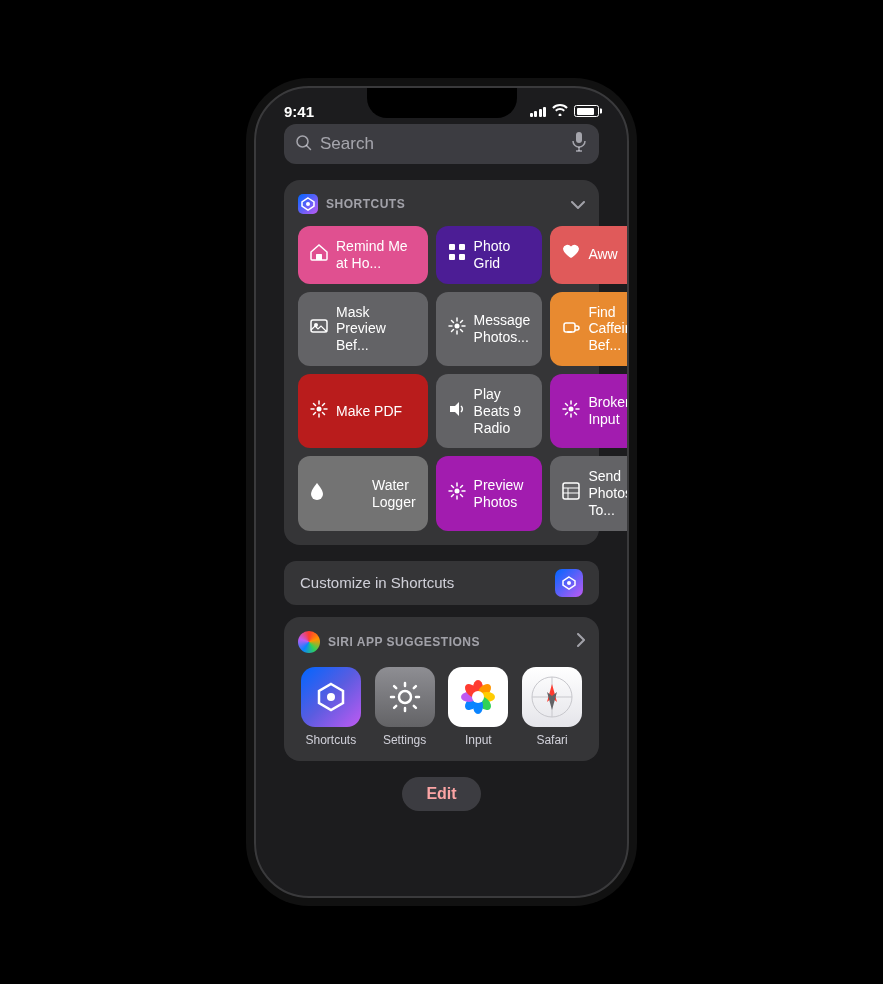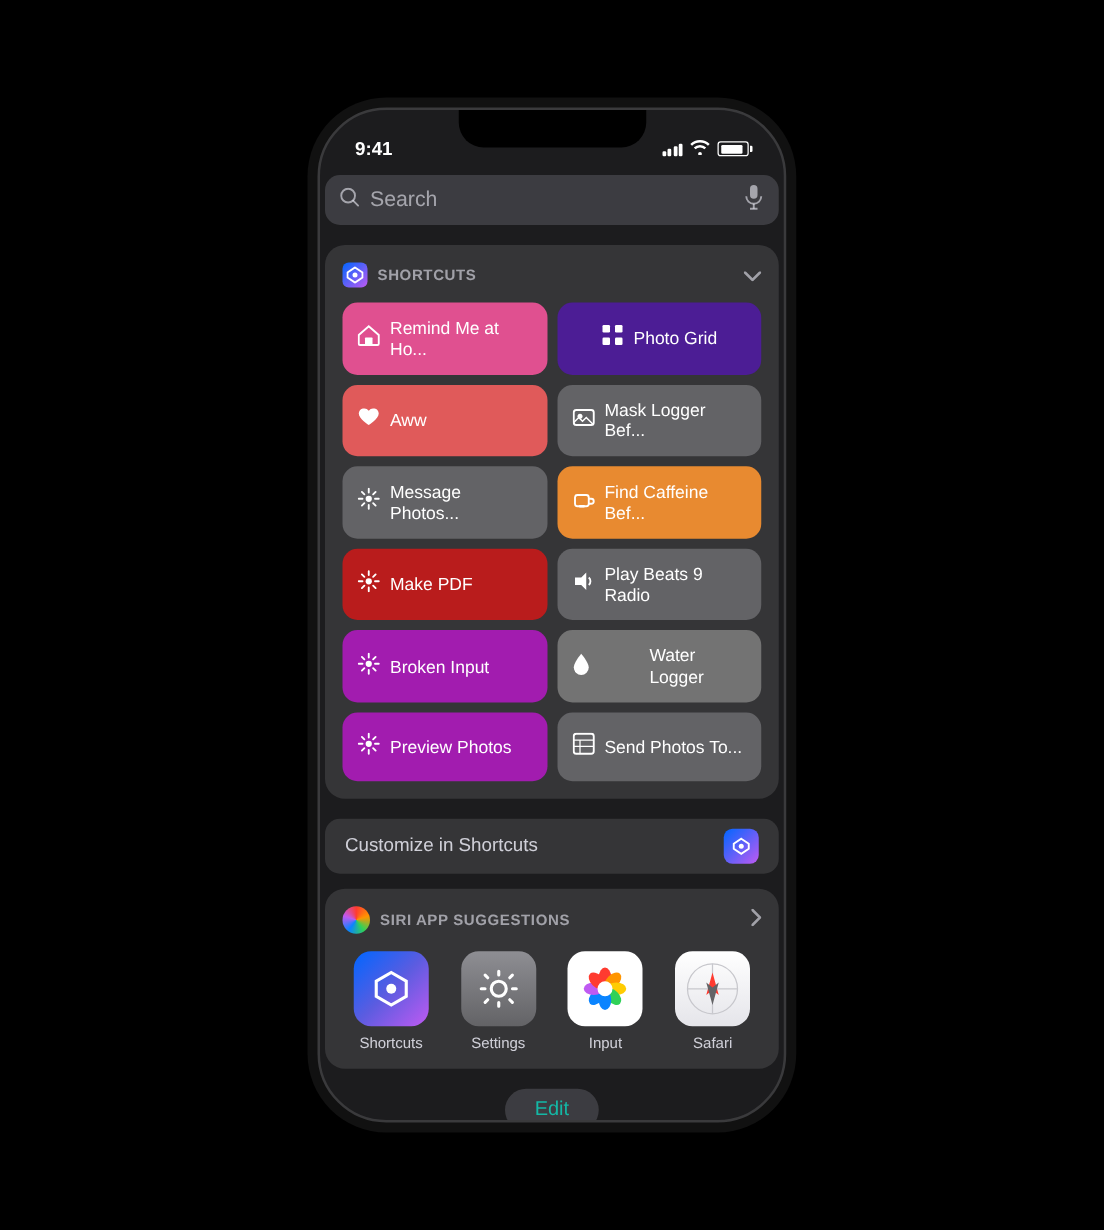--- a/index.html
+++ b/index.html
@@ -32,21 +32,21 @@
       transform: translateX(-50%);
       width: 150px;
       height: 30px;
       background: #000;
       border-radius: 0 0 20px 20px;
       z-index: 100;
     }
 
     
     .status-bar {
-      height: 52px;
+      height: 36px;
       display: flex;
       align-items: center;
       justify-content: space-between;
       padding: 0 28px;
       padding-top: 10px;
       position: relative;
       z-index: 50;
     }
 
     .status-time {
@@ -107,21 +107,21 @@
       background: #fff;
       height: 100%;
       width: 85%;
       border-radius: 1px;
     }
 
     
     .content {
       height: calc(100% - 44px);
       overflow-y: auto;
-      padding: 0 4px 20px;
+      padding: 0 28px 20px;
       scrollbar-width: none;
     }
 
     .content::-webkit-scrollbar { display: none; }
 
     
     .search-bar {
       background: rgba(120, 120, 128, 0.36);
       border-radius: 12px;
       height: 40px;
@@ -190,21 +190,21 @@
     }
 
     .chevron-down {
       color: rgba(235, 235, 245, 0.6);
       font-size: 14px;
     }
 
     
     .shortcuts-grid {
       display: grid;
-      grid-template-columns: 1fr 1fr;
+      grid-template-columns: 1fr 1fr 1fr;
       gap: 8px;
     }
 
     .shortcut-btn {
       border-radius: 12px;
       padding: 12px;
       display: flex;
       align-items: center;
       gap: 8px;
       cursor: pointer;
@@ -361,22 +361,22 @@
 
     .edit-btn {
       background: rgba(120, 120, 128, 0.36);
       border-radius: 20px;
       padding: 8px 24px;
       cursor: pointer;
     }
 
     .edit-label {
       font-size: 16px;
-      color: #14b8a6;
-      font-weight: 400;
+      color: #fca5a5;
+      font-weight: 700;
     }
   </style>
 </head>
 <body>
 
 <div class="phone-frame">
 
   <div class="notch"></div>
 
   <div class="status-bar">
@@ -474,21 +474,21 @@
         </div>
 
         <div class="shortcut-btn btn-gray">
           <span class="shortcut-icon">
             <svg width="18" height="16" viewBox="0 0 18 16" fill="white">
               <rect x="1" y="2" width="16" height="12" rx="2" fill="none" stroke="white" stroke-width="1.5"></rect>
               <circle cx="6" cy="7" r="2" fill="white"></circle>
               <path d="M1 12l4-4 3 3 3-3 6 6" fill="none" stroke="white" stroke-width="1.2"></path>
             </svg>
           </span>
-          <span class="shortcut-label">Mask Logger Bef...</span>
+          <span class="shortcut-label">Mask Preview Bef...</span>
         </div>
 
         <div class="shortcut-btn btn-gray">
           <span class="shortcut-icon">
             <svg width="18" height="18" viewBox="0 0 18 18" fill="white">
               <path d="M9 1v3M9 14v3M1 9h3M14 9h3M3.5 3.5l2 2M12.5 12.5l2 2M3.5 14.5l2-2M12.5 5.5l2-2" stroke="white" stroke-width="1.5" stroke-linecap="round"></path>
               <circle cx="9" cy="9" r="2.5" fill="white"></circle>
             </svg>
           </span>
           <span class="shortcut-label">Message Photos...</span>

